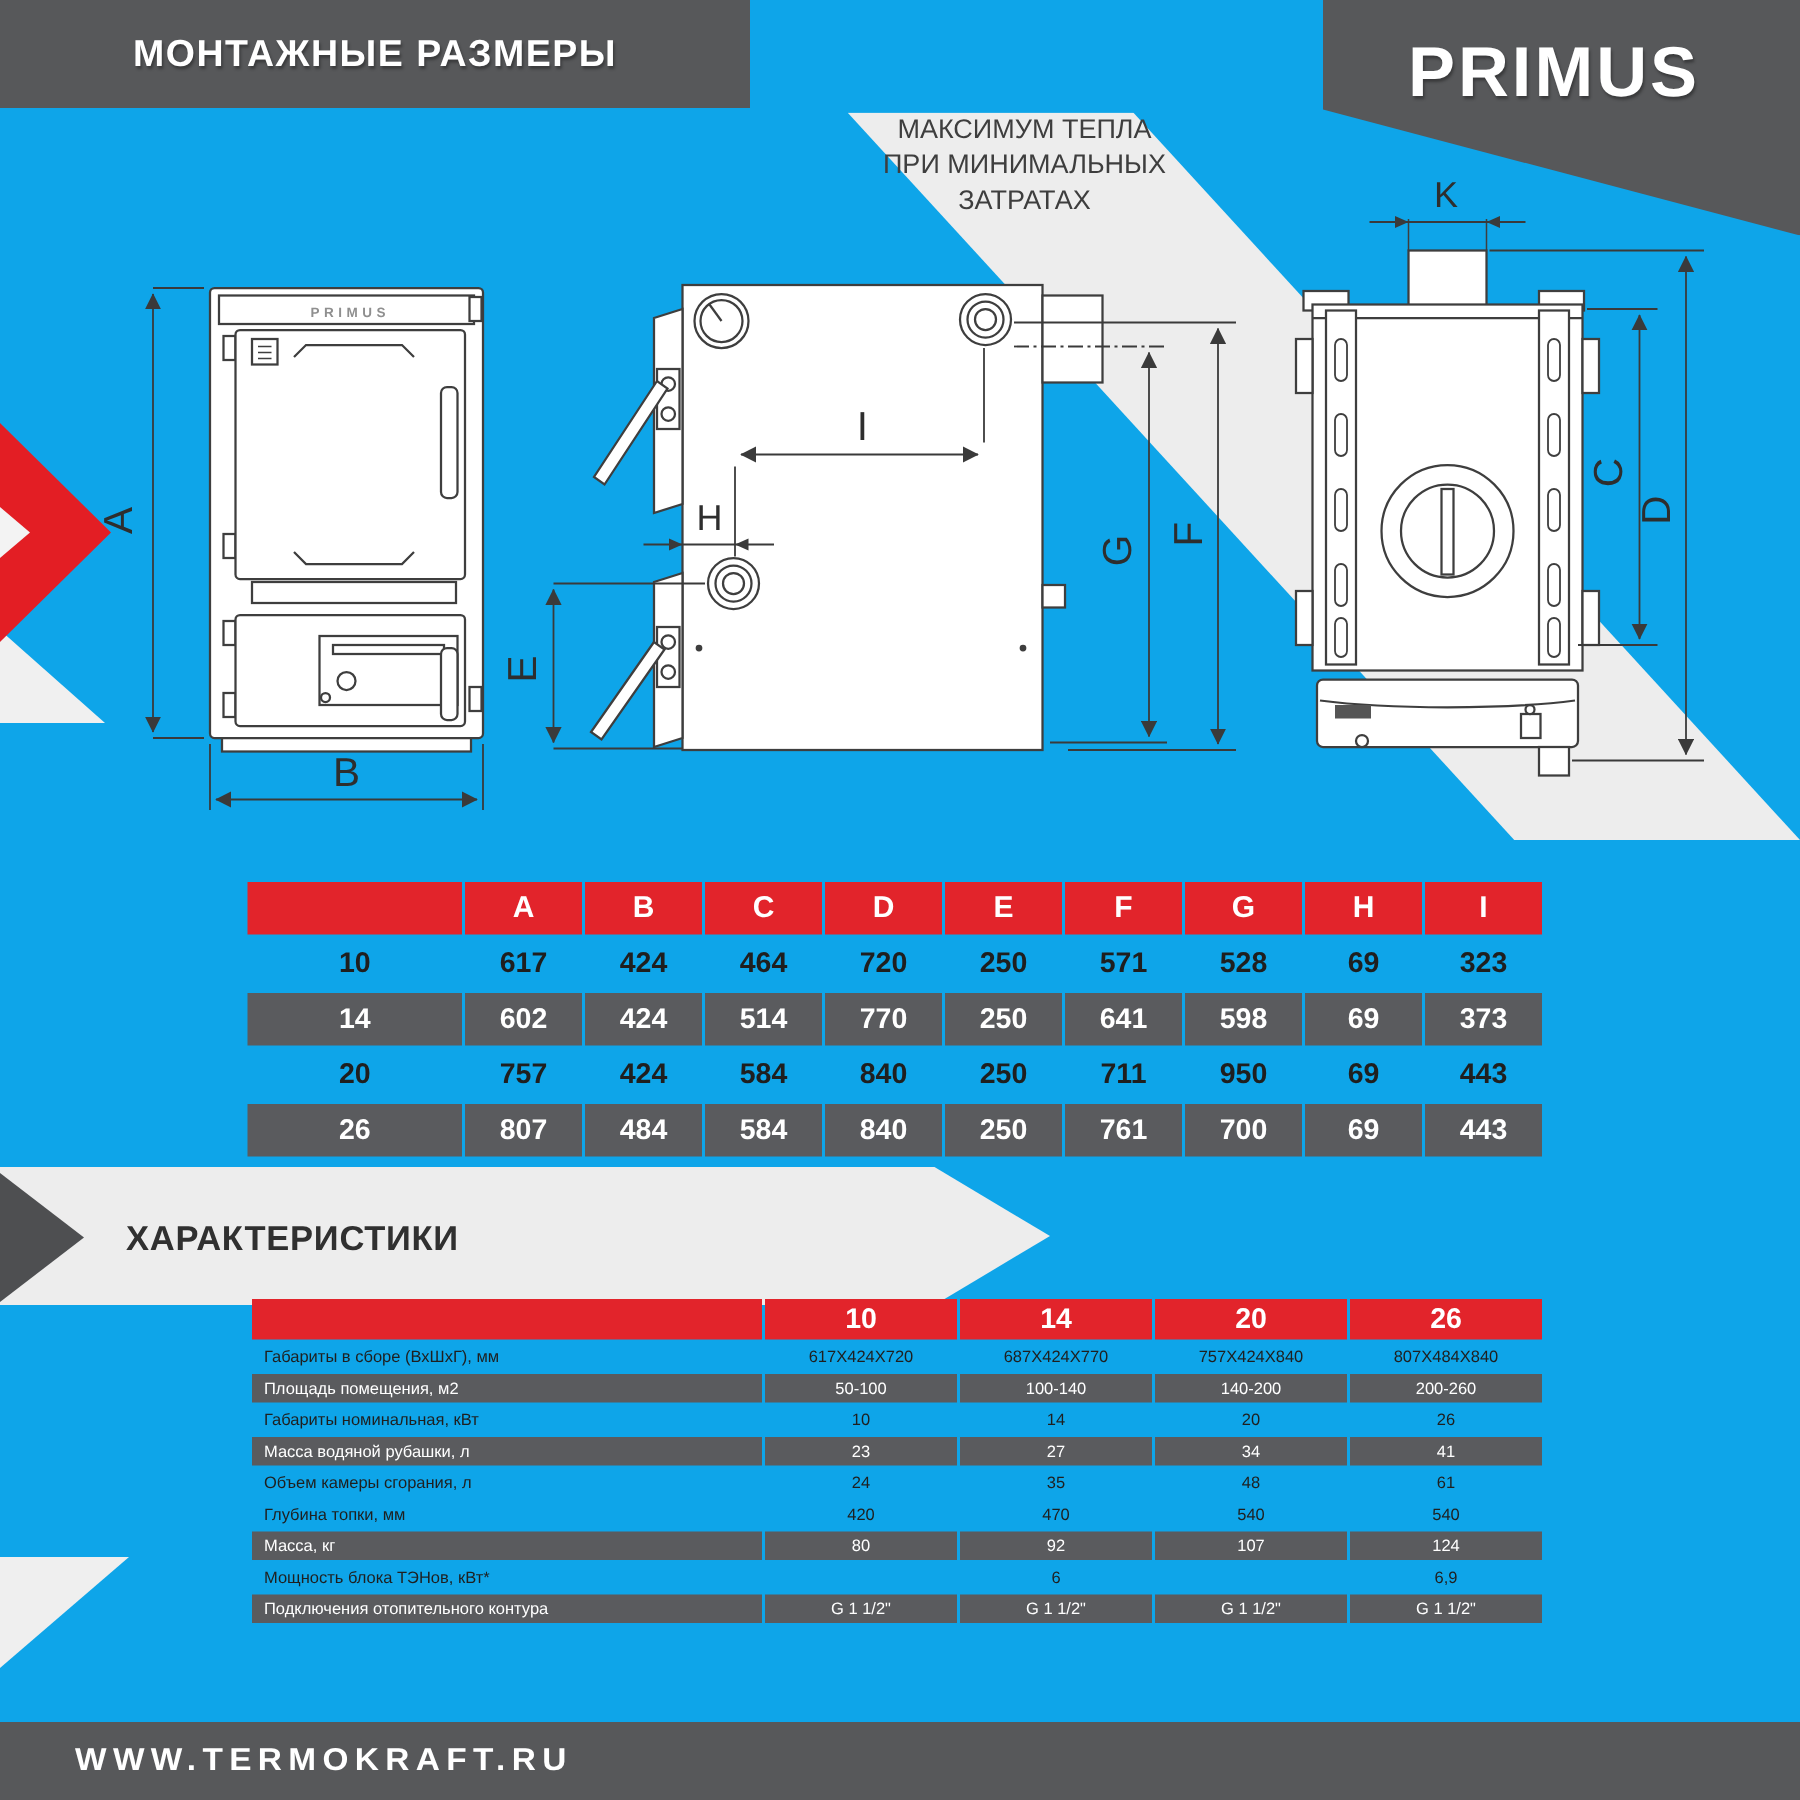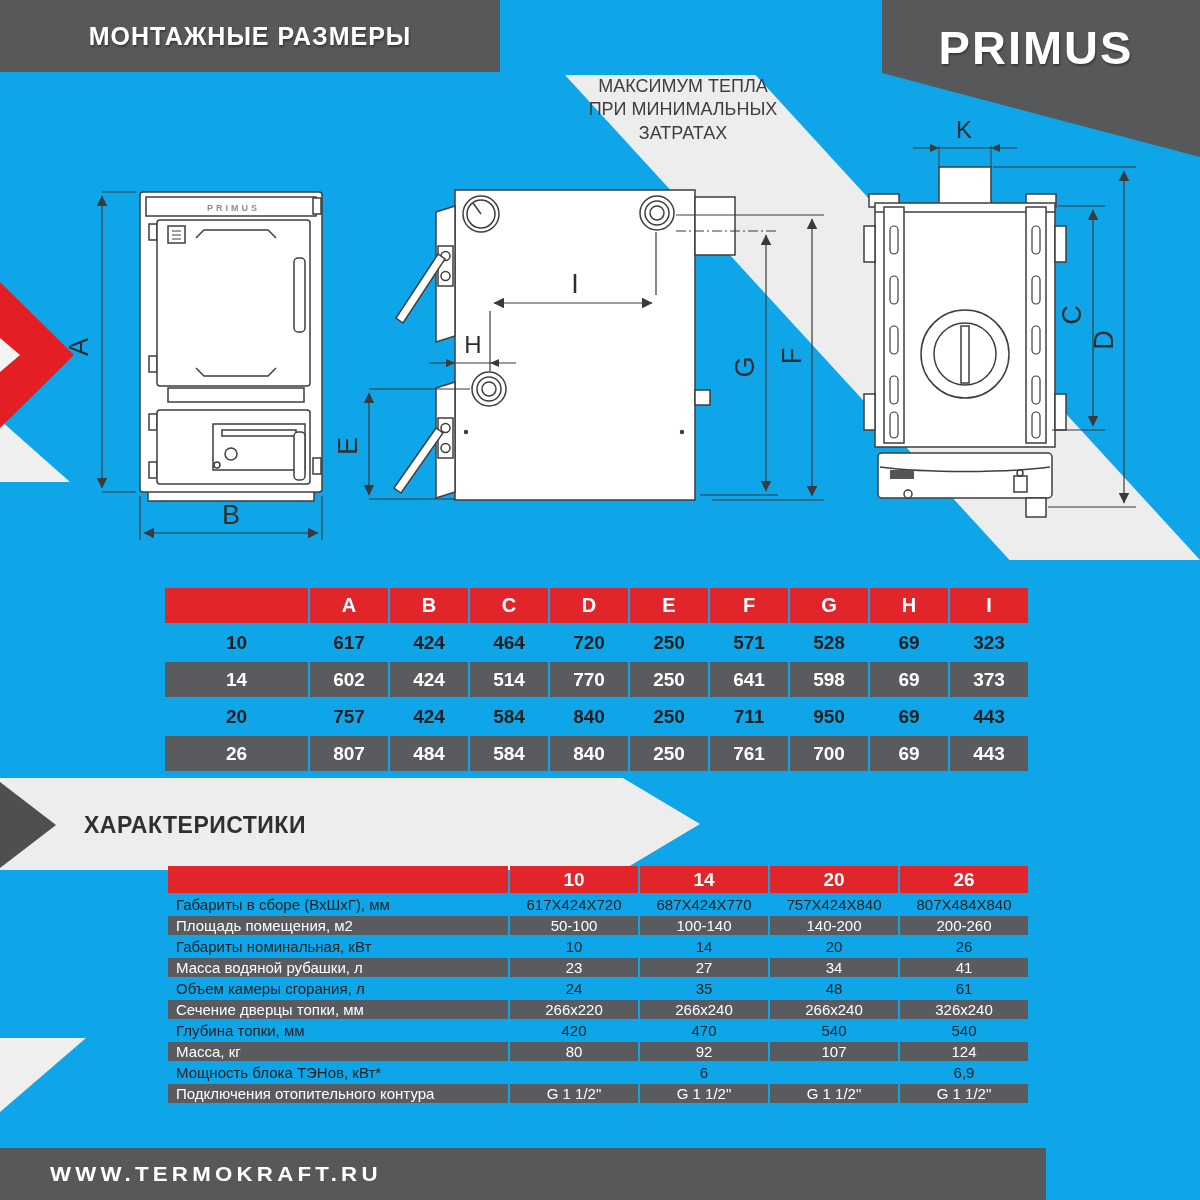--- a/index.html
+++ b/index.html
@@ -26,21 +26,21 @@
   .banner-left{position:absolute;z-index:3;left:0;top:0;width:500px;height:72px;background:#57585a;
      display:flex;align-items:center;justify-content:center;}
   .banner-left span{color:#fff;font-weight:bold;font-size:25px;letter-spacing:1px;
      text-shadow:1px 2px 2px rgba(0,0,0,.35);}
   .tagline{position:absolute;z-index:3;left:553px;top:27px;width:260px;text-align:center;
      font-size:18px;line-height:1.3;color:#3e3e3e;margin-top:48px;}
   .banner-primus{position:absolute;z-index:3;left:882px;top:0;width:318px;height:157px;background:#57585a;
      clip-path:polygon(0 0,100% 0,100% 100%,0 46.5%);}
   .banner-primus .brand{position:absolute;left:0;right:10px;top:20px;text-align:center;color:#fff;
      font-weight:bold;font-size:47px;letter-spacing:2px;text-shadow:1px 2px 2px rgba(0,0,0,.35);}
-  .footer{position:absolute;z-index:3;left:0;top:1148px;width:1046px;height:52px;background:#57585a;
+  .footer{position:absolute;z-index:3;left:0;top:1148px;width:1200px;height:52px;background:#57585a;
      display:flex;align-items:center;}
   .footer span{margin-left:50px;color:#fff;font-weight:bold;font-size:21px;letter-spacing:4px;
      transform:scaleX(1.06);transform-origin:left center;}
   .section-heading{position:absolute;z-index:3;left:84px;top:812px;font-size:23px;font-weight:bold;
      color:#303030;letter-spacing:.5px;}
   
   .drawings{position:absolute;z-index:2;left:0;top:0;}
   .dim-label{font-family:"Liberation Sans",sans-serif;font-size:27px;fill:#2e2e2e;}
   .dim-label.small{font-size:24px;}
   .emboss{font-family:"Liberation Sans",sans-serif;font-size:9px;letter-spacing:3px;fill:#8f8f8f;font-weight:bold;}
@@ -48,21 +48,21 @@
   table{position:absolute;z-index:2;border-collapse:separate;border-spacing:2px;table-layout:fixed;}
   th,td{padding:0;vertical-align:middle;text-align:center;overflow:hidden;white-space:nowrap;}
   .dims-table{left:163px;top:586px;}
   .dims-table th{width:78px;height:35px;background:#e2242b;color:#fff;font-size:20px;font-weight:bold;}
   .dims-table th:first-child{width:143px;}
   .dims-table td{height:35px;font-size:19px;font-weight:bold;color:#1f1f1f;}
   .dims-table tr.alt td{background:#5a5b5e;color:#fff;}
   .specs-table{left:166px;top:864px;}
   .specs-table th{width:128px;height:27px;background:#e2242b;color:#fff;font-size:19px;font-weight:bold;}
   .specs-table th:first-child{width:340px;}
-  .specs-table td{height:19px;font-size:15px;color:#1f1f1f;}
+  .specs-table td{height:19px;font-size:11px;color:#1f1f1f;}
   .specs-table td.lbl{text-align:left;padding-left:8px;}
   .specs-table tr.alt td{background:#5a5b5e;color:#fff;}
 </style>
 </head>
 <body>
 
 <div class="page">
 
   <div class="bg bg-band"></div>
   <div class="bg bg-strip"></div>
@@ -366,27 +366,20 @@
           <td>34</td>
           <td>41</td>
         </tr>
         <tr>
           <td class="lbl">Объем камеры сгорания, л</td>
           <td>24</td>
           <td>35</td>
           <td>48</td>
           <td>61</td>
         </tr>
-        <tr class="alt">
-          <td class="lbl">Сечение дверцы топки, мм</td>
-          <td>266x220</td>
-          <td>266x240</td>
-          <td>266x240</td>
-          <td>326x240</td>
-        </tr>
         <tr>
           <td class="lbl">Глубина топки, мм</td>
           <td>420</td>
           <td>470</td>
           <td>540</td>
           <td>540</td>
         </tr>
         <tr class="alt">
           <td class="lbl">Масса, кг</td>
           <td>80</td>

